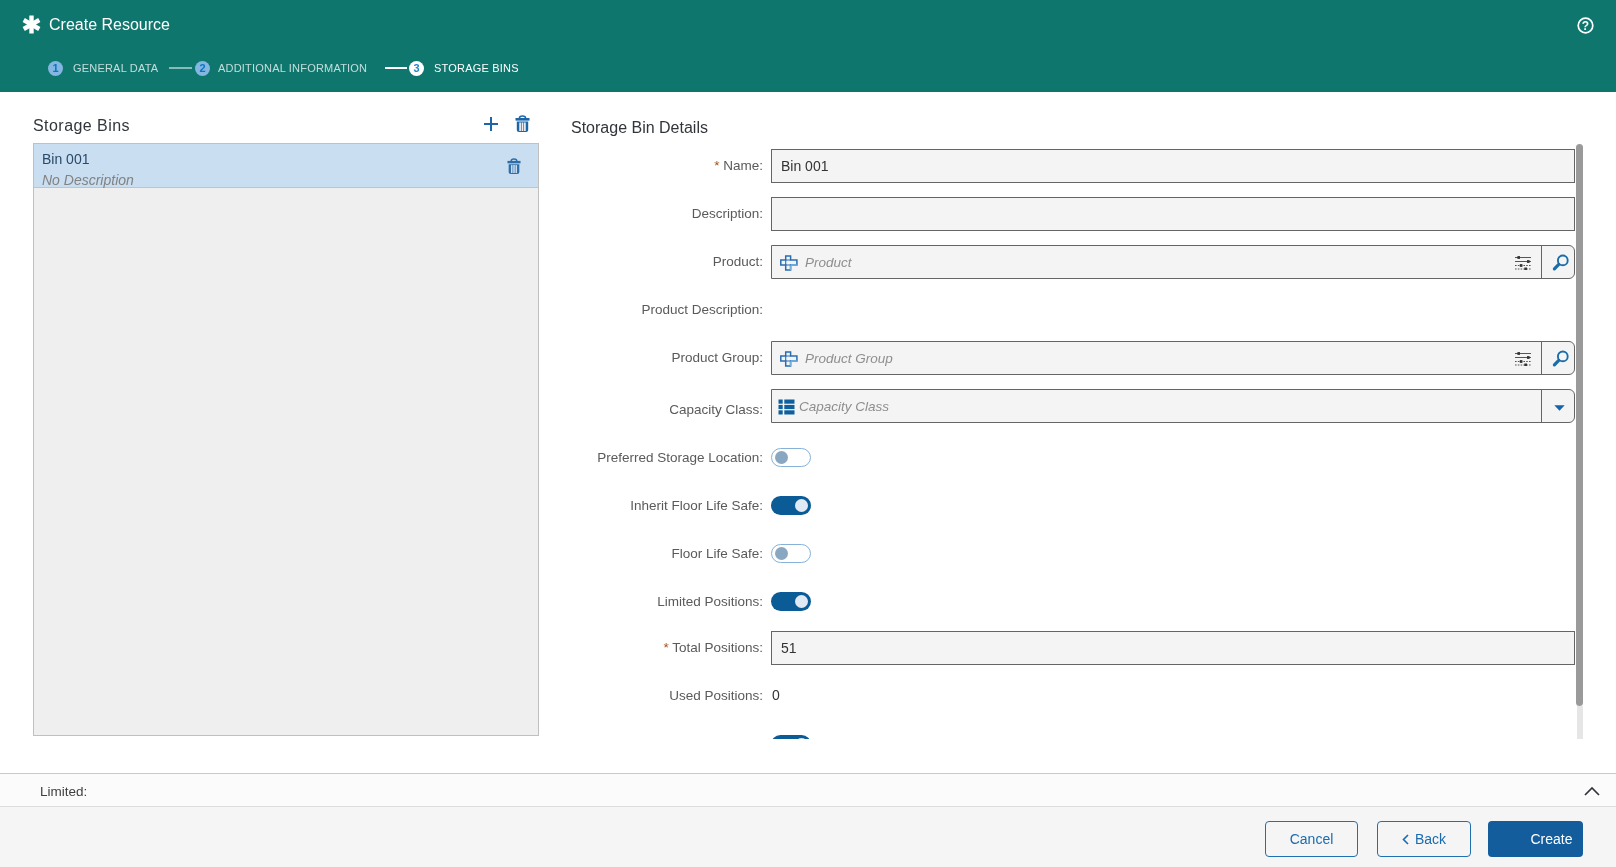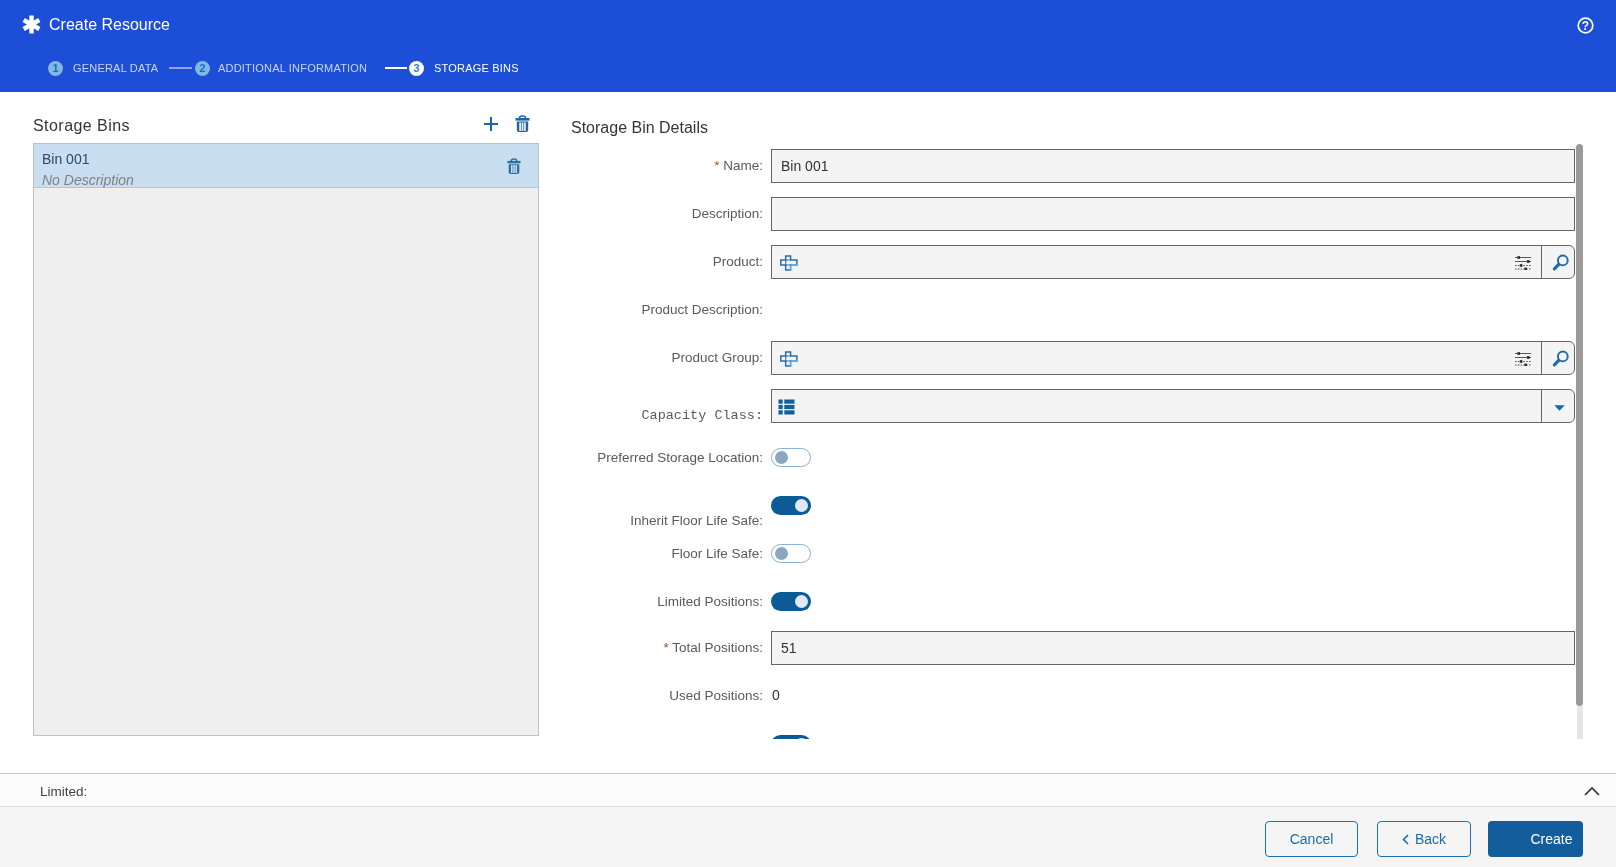--- a/index.html
+++ b/index.html
@@ -1,21 +1,21 @@
 <!DOCTYPE html>
 <html><head>
 <meta charset="utf-8">
 <style>
   * { margin:0; padding:0; box-sizing:border-box; }
   html,body { width:1616px; height:867px; overflow:hidden; background:#fff;
     font-family:"Liberation Sans", sans-serif; }
   .abs { position:absolute; }
 
   
-  #hdr { position:absolute; left:0; top:0; width:1616px; height:92px; background:#1d4ed8; }
+  #hdr { position:absolute; left:0; top:0; width:1616px; height:92px; background:#0f766e; }
   #title { position:absolute; left:49px; top:16px; color:#fff; font-size:16px; line-height:18px; }
   #hicon { position:absolute; left:22px; top:15px; }
   #help { position:absolute; left:1577px; top:17px; }
 
   
   .stepcirc { position:absolute; top:61px; width:15px; height:15px; border-radius:50%;
     text-align:center; line-height:15px; font-size:11px; font-weight:700; }
   .stepcirc.done { background:#83b6e0; color:#0b76c2; }
   .stepcirc.active { background:#fff; color:#2785c8; }
   .steplab { position:absolute; top:62px; font-size:11px; letter-spacing:.2px; line-height:13px; }
@@ -144,20 +144,21 @@
   <div class="frow" style="top:105px;">
     <div class="flab" style="top:8px;">Product:</div>
     <div class="finput" style="border-radius:0 6px 6px 0;">
       <svg class="abs" style="left:8px;top:9px;" width="18" height="16" viewBox="0 0 18 16">
         <g fill="none" stroke-width="1.5">
           <path d="M5.7 1 H10.6 V5 H16.9 V10 H10.6 V15 H5.7 V10 H0.8 V5 H5.7 Z" stroke="#2a6cb2"></path>
           <path d="M10.6 10 V15 M10.6 10 H16.9" stroke="#6fb2e3"></path>
           <path d="M5.7 5 H10.6 M5.7 10 H10.6 M5.7 5 V10" stroke="#2a6cb2" stroke-width="1.1"></path>
         </g>
       </svg>
+      <div class="fval phold" style="padding-left:33px;">Product</div>
       <div class="vhline" style="left:769px;"></div>
       <svg class="abs" style="left:743px;top:10px;" width="17" height="14" viewBox="0 0 17 14">
         <g stroke="#555" stroke-width="1">
           <line x1="0" y1="1.5" x2="16" y2="1.5"></line>
           <line x1="0" y1="5.5" x2="16" y2="5.5"></line>
           <line x1="0" y1="9.5" x2="16" y2="9.5" stroke-dasharray="1.6,1.2"></line>
           <line x1="0" y1="13" x2="16" y2="13" stroke-dasharray="1.6,1.2"></line>
         </g>
         <g fill="#333">
           <rect x="2.4" y="0.1" width="2.6" height="2.8"></rect>
@@ -178,20 +179,21 @@
   <div class="frow" style="top:201px;">
     <div class="flab" style="top:8px;">Product Group:</div>
     <div class="finput" style="border-radius:0 6px 6px 0;">
       <svg class="abs" style="left:8px;top:9px;" width="18" height="16" viewBox="0 0 18 16">
         <g fill="none" stroke-width="1.5">
           <path d="M5.7 1 H10.6 V5 H16.9 V10 H10.6 V15 H5.7 V10 H0.8 V5 H5.7 Z" stroke="#2a6cb2"></path>
           <path d="M10.6 10 V15 M10.6 10 H16.9" stroke="#6fb2e3"></path>
           <path d="M5.7 5 H10.6 M5.7 10 H10.6 M5.7 5 V10" stroke="#2a6cb2" stroke-width="1.1"></path>
         </g>
       </svg>
+      <div class="fval phold" style="padding-left:33px;">Product Group</div>
       <div class="vhline" style="left:769px;"></div>
       <svg class="abs" style="left:743px;top:10px;" width="17" height="14" viewBox="0 0 17 14">
         <g stroke="#555" stroke-width="1">
           <line x1="0" y1="1.5" x2="16" y2="1.5"></line>
           <line x1="0" y1="5.5" x2="16" y2="5.5"></line>
           <line x1="0" y1="9.5" x2="16" y2="9.5" stroke-dasharray="1.6,1.2"></line>
           <line x1="0" y1="13" x2="16" y2="13" stroke-dasharray="1.6,1.2"></line>
         </g>
         <g fill="#333">
           <rect x="2.4" y="0.1" width="2.6" height="2.8"></rect>
@@ -200,46 +202,47 @@
           <rect x="9.4" y="11.5" width="2.6" height="2.8"></rect>
         </g>
       </svg>
       <svg class="abs" style="left:780px;top:8px;" width="18" height="18" viewBox="0 0 18 18">
         <circle cx="10.8" cy="6.4" r="4.9" fill="none" stroke="#1b6cab" stroke-width="1.9"></circle>
         <line x1="6.8" y1="10.4" x2="2.4" y2="14.8" stroke="#1b6cab" stroke-width="3.2" stroke-linecap="round"></line>
       </svg>
     </div>
   </div>
   <div class="frow" style="top:249px;">
-    <div class="flab" style="top:18px;font-family:Liberation Mono, monospace;">Capacity Class:</div>
+    <div class="flab" style="top:12px;">Capacity Class:</div>
     <div class="finput" style="border-radius:0 6px 6px 0;">
       <svg class="abs" style="left:6px;top:9px;" width="17" height="16" viewBox="0 0 17 16">
         <g fill="#0e5f9e">
           <rect x="0.5" y="0.5" width="4.2" height="4.2"></rect>
           <rect x="0.5" y="5.9" width="4.2" height="4.2"></rect>
           <rect x="0.5" y="11.3" width="4.2" height="4.2"></rect>
           <rect x="6.3" y="0.5" width="10.2" height="4.2"></rect>
           <rect x="6.3" y="5.9" width="10.2" height="4.2"></rect>
           <rect x="6.3" y="11.3" width="10.2" height="4.2"></rect>
         </g>
       </svg>
+      <div class="fval phold" style="padding-left:27px;">Capacity Class</div>
       <div class="vhline" style="left:769px;"></div>
       <svg class="abs" style="left:782px;top:15px;" width="11" height="6" viewBox="0 0 11 6">
         <path d="M0.3 0.3 H10.7 L5.5 5.8 Z" fill="#1565ab"></path>
       </svg>
     </div>
   </div>
   <div class="frow" style="top:308px;">
     <div class="flab" style="top:1px;">Preferred Storage Location:</div>
     <div class="toggle off" style="top:0;">
         <div class="knob"></div>
       </div>
   </div>
   <div class="frow" style="top:356px;">
-    <div class="flab" style="top:16px;">Inherit Floor Life Safe:</div>
+    <div class="flab" style="top:1px;">Inherit Floor Life Safe:</div>
     <div class="toggle on" style="top:0;">
         <div class="knob"></div>
       </div>
   </div>
   <div class="frow" style="top:404px;">
     <div class="flab" style="top:1px;">Floor Life Safe:</div>
     <div class="toggle off" style="top:0;">
         <div class="knob"></div>
       </div>
   </div>

